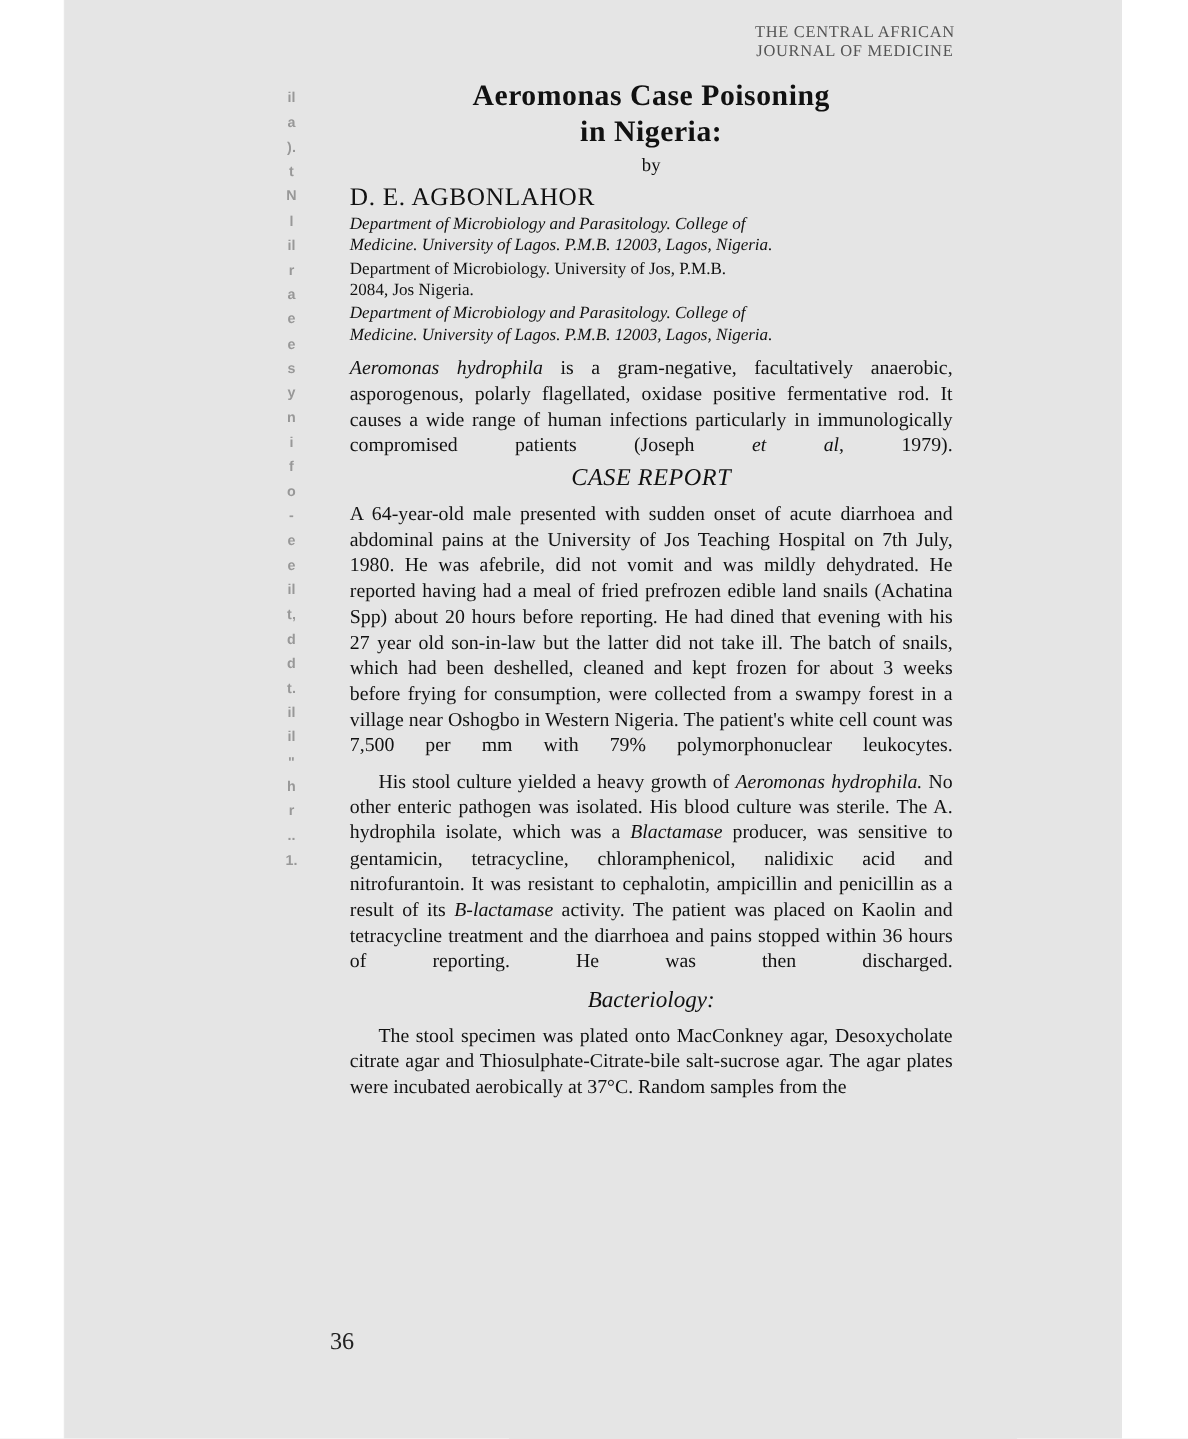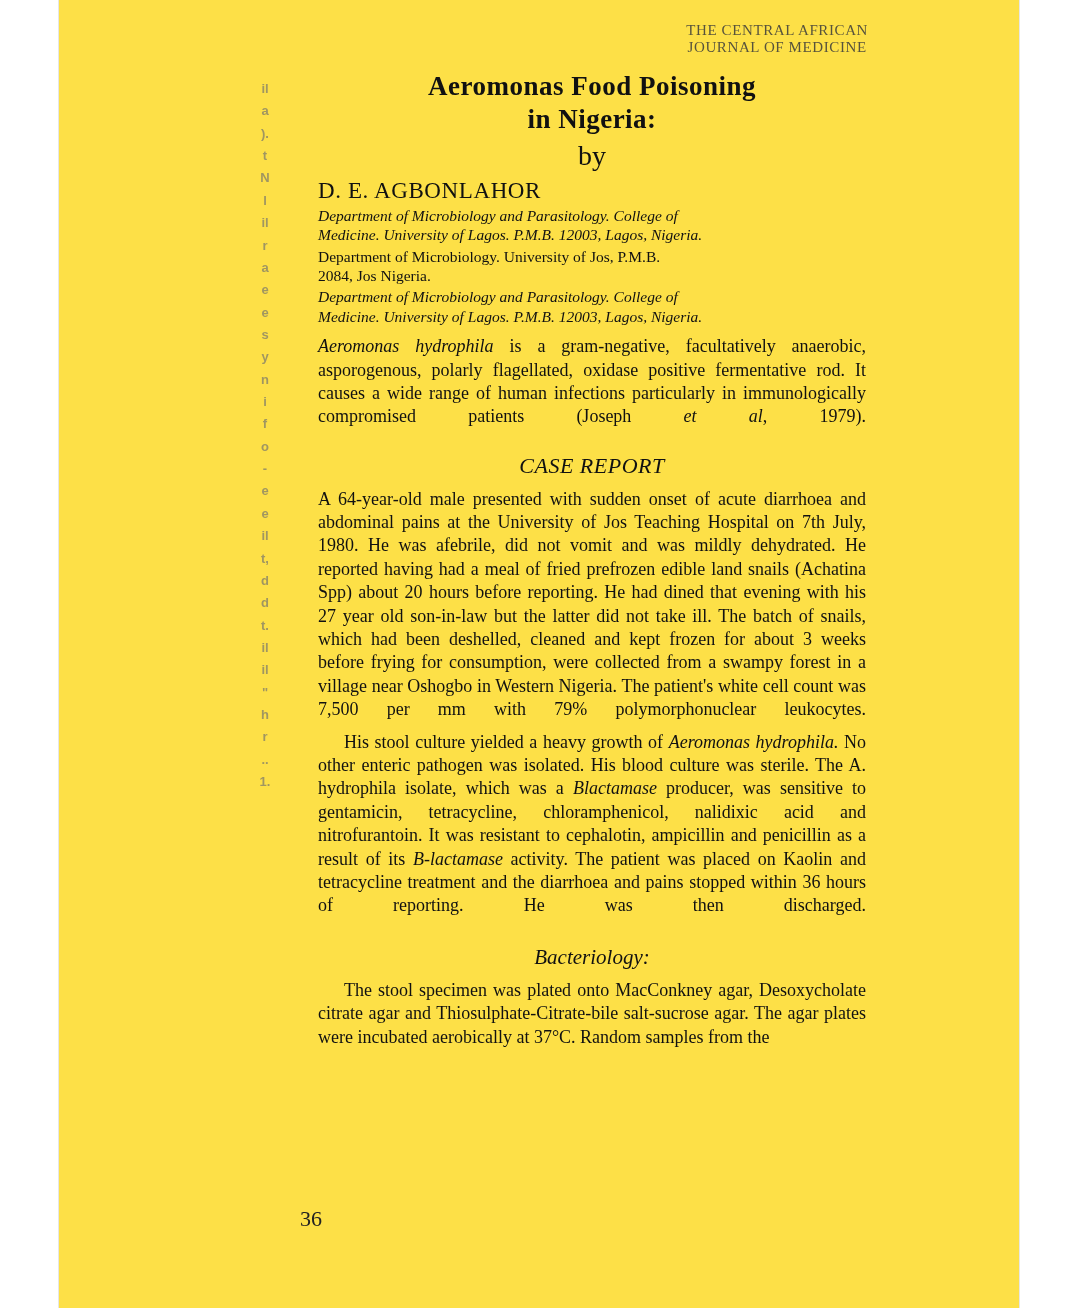--- a/index.html
+++ b/index.html
@@ -8,21 +8,21 @@
     background: #ffffff;
   }
   body {
     font-family: "Liberation Serif", serif;
     color: #111111;
   }
   .page {
     position: relative;
     width: 1080px;
     height: 1308px;
-    background: #fde047;
+    background: #e5e5e5;
     overflow: hidden;
   }
   
   .edge-left {
     position: absolute;
     left: 0; top: 0;
     width: 58px; height: 100%;
     background: #ffffff;
     border-right: 1px solid #e6e6e6;
   }
@@ -80,21 +80,21 @@
   }
   h2.subtitle {
     margin: 14px 0 0 0;
     font-size: 25px;
     font-weight: bold;
     text-align: center;
     letter-spacing: 0.4px;
   }
   .byline-by {
     text-align: center;
-    font-size: 28px;
+    font-size: 17px;
     margin-top: 4px;
   }
   .author {
     text-align: left;
     font-size: 23px;
     letter-spacing: 0.6px;
     margin-top: 6px;
   }
   .affil {
     text-align: left;
@@ -123,28 +123,28 @@
   p.body.last {
     text-align-last: left;
   }
   p.indent {
     text-indent: 26px;
   }
   .section-head {
     text-align: center;
     font-size: 22px;
     font-style: italic;
-    margin-top: 24px;
+    margin-top: 4px;
     letter-spacing: 0.5px;
   }
   .subsection-head {
     text-align: center;
     font-size: 21px;
     font-style: italic;
-    margin-top: 27px;
+    margin-top: 10px;
   }
   i.sp { font-style: italic; }
   .pagenum {
     position: absolute;
     left: 300px;
     top: 1206px;
     font-size: 22px;
     color: #222;
   }
 </style>
@@ -192,21 +192,21 @@
       <span>"</span>
       <span>h</span>
       <span>r</span>
       <span>..</span>
       <span>1.</span>
     </div>
 
   <div class="col">
 
     <h1 class="title">
-      <span>Aeromonas Food Poisoning</span><br>
+      <span>Aeromonas Case Poisoning</span><br>
       <span>in Nigeria:</span>
     </h1>
 
 
     <div class="byline-by">by</div>
 
     <div class="author">D. E. AGBONLAHOR</div>
     <div class="affil">
       <span>Department of Microbiology and Parasitology. College of</span><br>
       <span>Medicine. University of Lagos. P.M.B. 12003, Lagos, Nigeria.</span>

